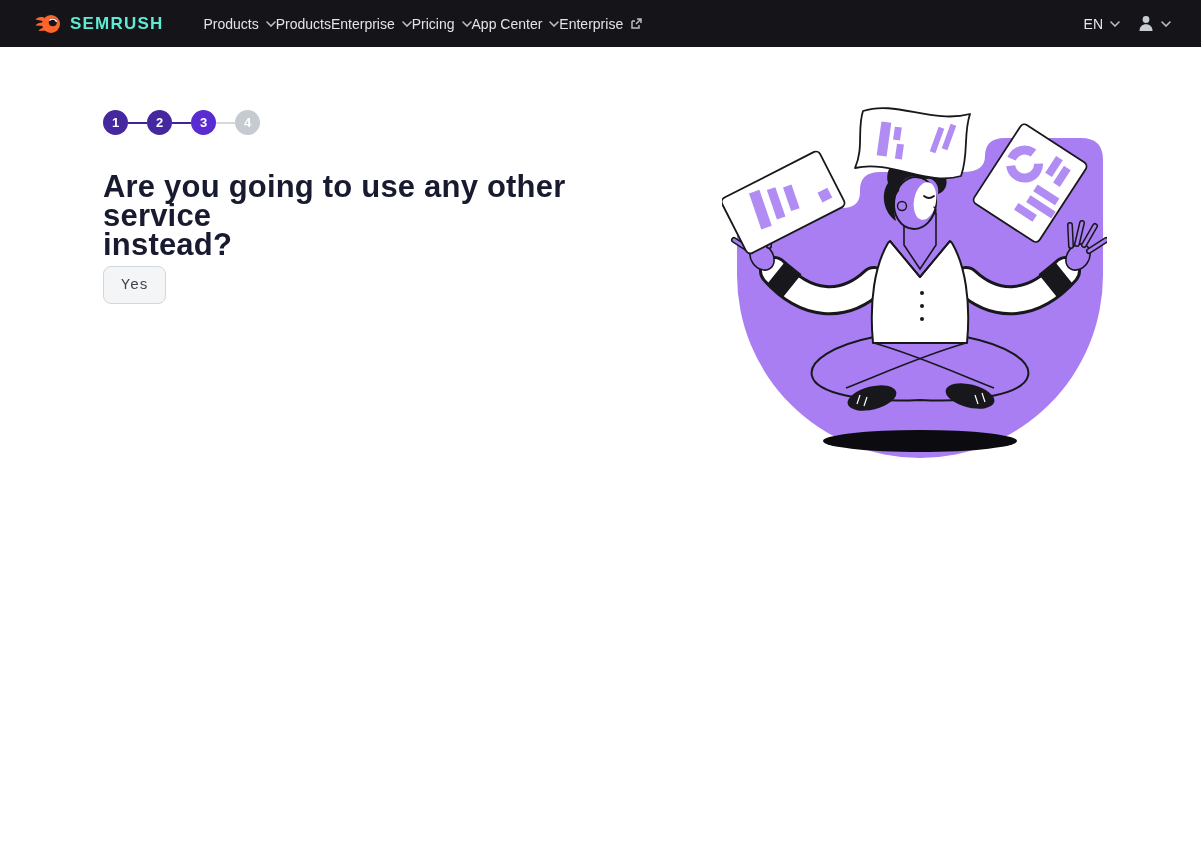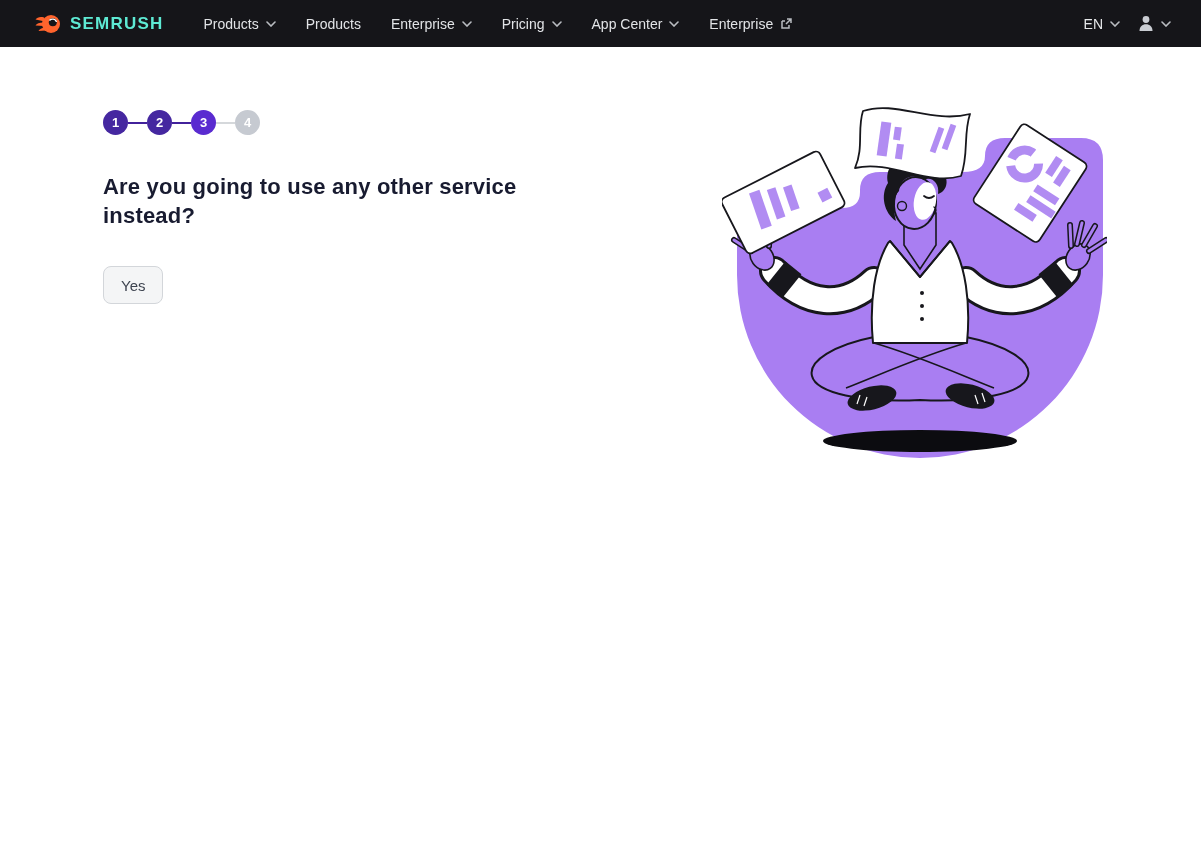--- a/index.html
+++ b/index.html
@@ -9,21 +9,21 @@
     background:#ffffff; font-family:"Liberation Sans", sans-serif;
   }
 
   
   .navbar {
     display:flex; align-items:center; height:47px;
     background:#151519; padding:0 30px 0 35px; color:#e6e8ea;
   }
   .brand { display:flex; align-items:center; gap:9px; cursor:pointer; }
   .brand-text { color:#5eead4; font-weight:700; font-size:17px; letter-spacing:1.2px; }
-  .nav-items { display:flex; align-items:center; margin-left:40px; gap:30px; }
+  .nav-items { display:flex; align-items:center; margin-left:40px; }
   .nav-item {
     display:flex; align-items:center; gap:7px;
     font-size:14px; color:#e2e4e7; cursor:pointer; white-space:nowrap;
   }
   .chev { width:10px; height:6px; display:inline-block; }
   .nav-right { margin-left:auto; display:flex; align-items:center; gap:18px; }
   .nav-lang { display:flex; align-items:center; gap:7px; font-size:14px; cursor:pointer; }
   .nav-user { display:flex; align-items:center; gap:7px; cursor:pointer; }
 
   
@@ -36,28 +36,28 @@
   .step.done   { background:#4527a0; }
   .step.active { background:#5a2bd0; }
   .step.upcoming { background:#c6cad1; }
   .conn { width:19px; height:2px; flex:0 0 auto; }
   .conn.purple { background:#42219b; }
   .conn.gray   { background:#d5d8db; }
 
   
   .question {
     position:absolute; left:103px; top:172px; width:520px;
-    font-size:22px; line-height:29px; font-weight:700;
+    font-size:31px; line-height:29px; font-weight:700;
     color:#181b30; letter-spacing:.2px;
   }
   .answers { position:absolute; left:103px; top:266px; display:flex; gap:12px; }
   .btn {
     height:38px; padding:0 17px; display:flex; align-items:center;
     background:#f4f5f6; border:1px solid #d3d6da; border-radius:8px;
-    font-size:15px; color:#3e4450; font-family:Liberation Sans, sans-serif; cursor:pointer;
+    font-size:15px; color:#3e4450; font-family:Liberation Mono, monospace; cursor:pointer;
   }
 
   
   .illustration { position:absolute; left:722px; top:97px; width:385px; height:365px; }
 </style>
 </head>
 <body>
 
 <header class="navbar">
   <div class="brand">

